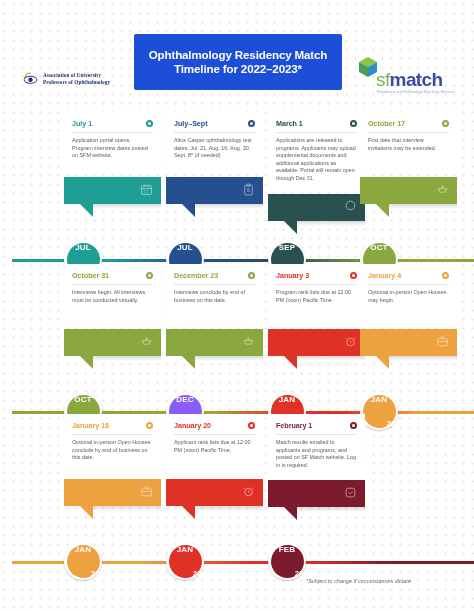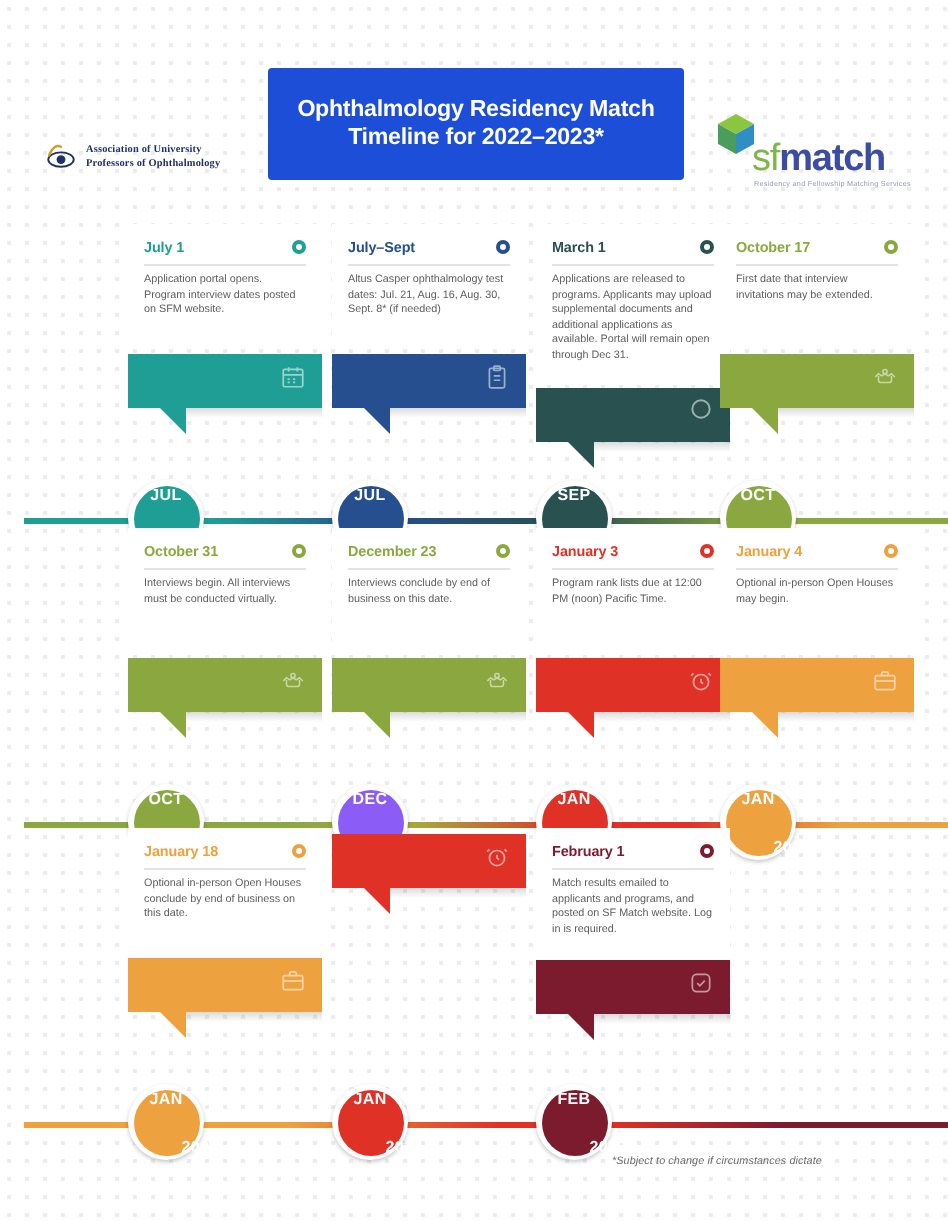--- a/index.html
+++ b/index.html
@@ -420,20 +420,27 @@
                   <rect x="3" y="7" width="18" height="13" rx="1.5"></rect>
                   <path d="M9 7V5a1.5 1.5 0 011.5-1.5h3A1.5 1.5 0 0115 5v2"></path>
                   <path d="M3 12h18"></path>
                 </svg></span>
             </div>
             <div class="banner-shadow"></div>
             <div class="tail" style="color:#eda13f"></div>
           </div>
         </div>
         <div class="card c1">
+          <div class="card-white">
+            <div class="card-head">
+              <span class="card-date" style="color:#e03127">January 20</span>
+              <span class="ring" style="color:#e03127"></span>
+            </div>
+            <div class="card-body">Applicant rank lists due at 12:00 PM (noon) Pacific Time.</div>
+          </div>
           <div class="banner-wrap">
             <div class="banner" style="background:#e03127">
               <span class="icn"><svg viewBox="0 0 24 24" width="13" height="13" fill="none" stroke="#fff" stroke-width="1.6">
                   <circle cx="12" cy="13" r="7"></circle>
                   <path d="M12 10v3l2 1.5"></path>
                   <path d="M5 5L3 7M19 5l2 2"></path>
                 </svg></span>
             </div>
             <div class="banner-shadow"></div>
             <div class="tail" style="color:#e03127"></div>

